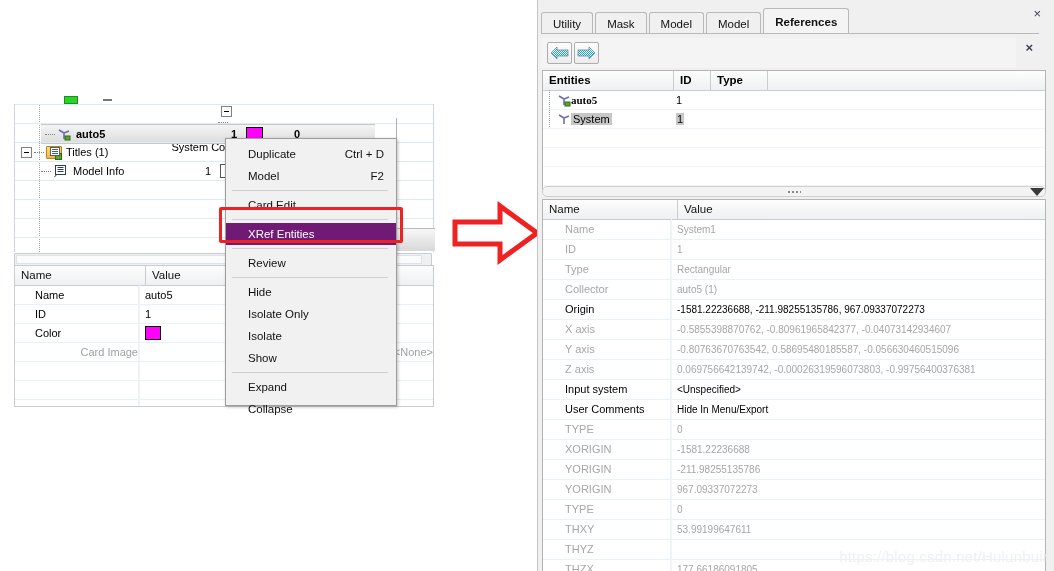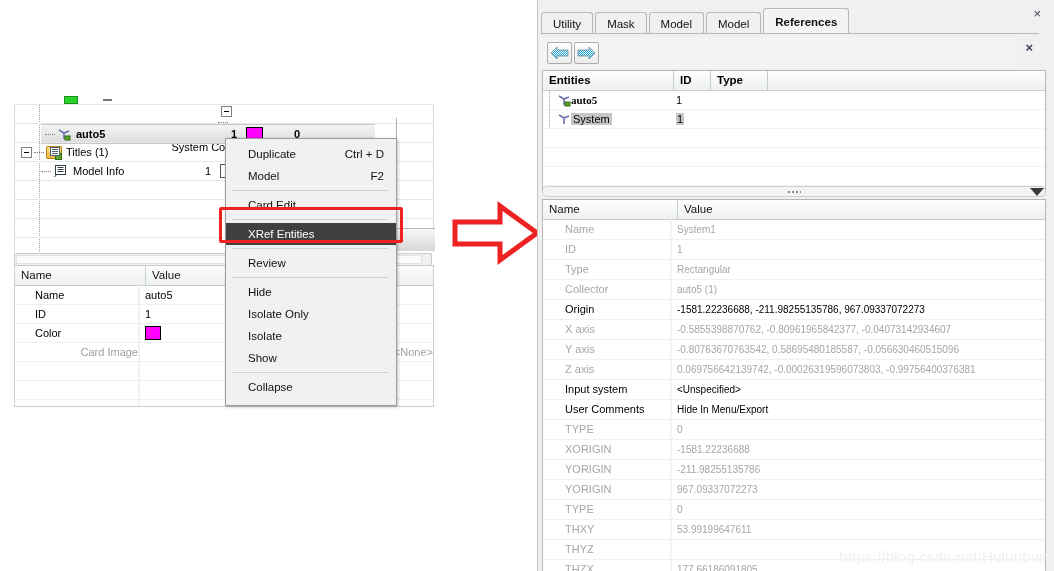--- a/index.html
+++ b/index.html
@@ -74,21 +74,21 @@
 
   
   #ctxmenu{
     position:absolute;left:225px;top:138px;width:172px;height:268px;
     background:#f1f1f1;border:1px solid #9d9d9d;box-shadow:1px 1px 3px rgba(0,0,0,.25);
     box-sizing:border-box;
   }
   #ctxmenu .mi{height:22px;line-height:22px;padding-left:22px;font-size:11.5px;color:#111;white-space:nowrap;position:relative;}
   #ctxmenu .mi .acc{position:absolute;right:12px;font-size:11.5px;color:#111;}
   #ctxmenu .sep{height:1px;background:#cfcfcf;margin:3px 8px 3px 6px;}
-  #ctxmenu .mi.sel{background:#404040;color:#fff;}
+  #ctxmenu .mi.sel{background:#701a75;color:#fff;}
   #ctxmenu .pad{height:4px;}
 
   .redbox{
     position:absolute;left:219px;top:207px;width:184px;height:36px;
     border:3px solid #ee2222;border-radius:2px;box-sizing:border-box;pointer-events:none;
   }
 
   
   #red-arrow{position:absolute;left:452px;top:200px;width:88px;height:66px;}
 
@@ -305,20 +305,23 @@
     <span>Isolate Only</span>
   </div>
   <div class="mi">
     <span>Isolate</span>
   </div>
   <div class="mi">
     <span>Show</span>
   </div>
   <div class="sep"></div>
   <div class="mi">
+    <span>Expand</span>
+  </div>
+  <div class="mi">
     <span>Collapse</span>
   </div>
 </div>
 <div class="redbox"></div>
 
 <div id="red-arrow">
   <svg width="88" height="66" viewBox="0 0 88 66">
     <polygon points="3,22 48,22 48,6 85,33 48,60 48,44 3,44" fill="none" stroke="#ee2222" stroke-width="5" stroke-linejoin="miter"></polygon>
   </svg>
 </div>

